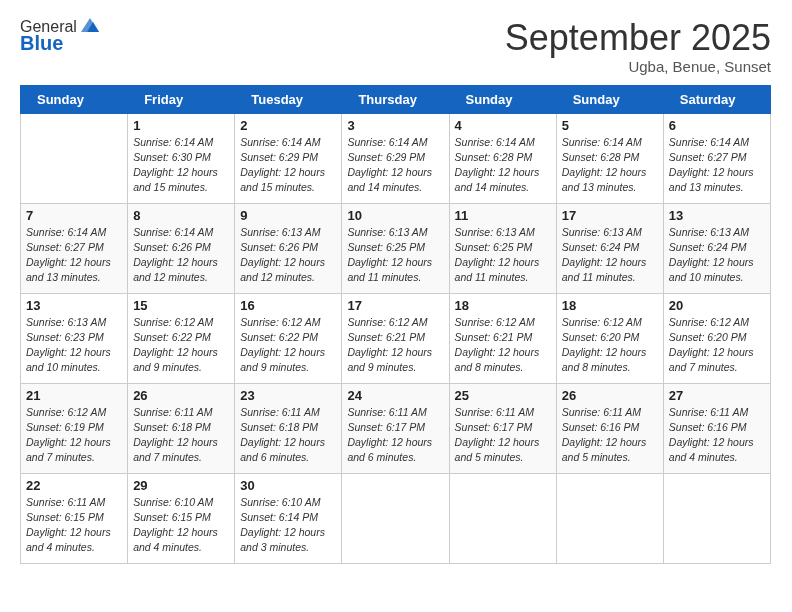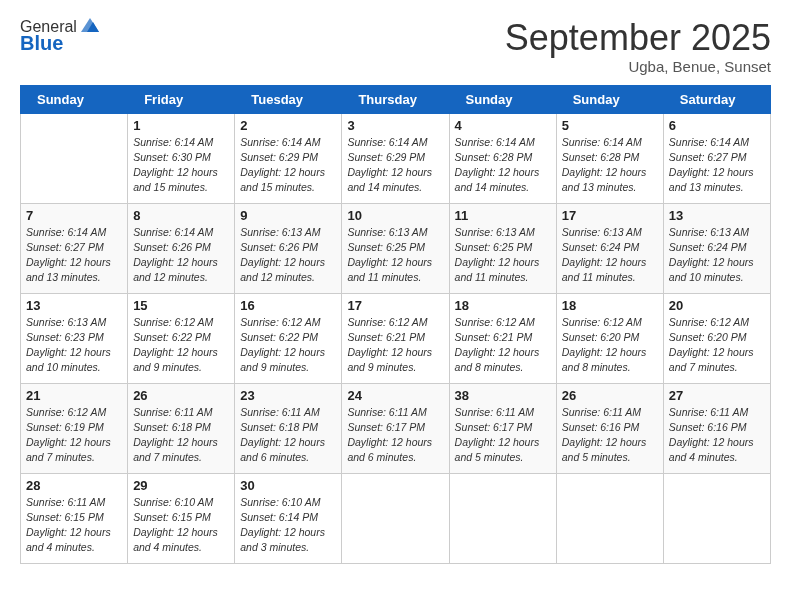--- a/index.html
+++ b/index.html
@@ -275,41 +275,41 @@
 Sunset: 6:18 PM
 Daylight: 12 hours and 6 minutes.</div>
           </td>
           <td>
             <span class="day-num">24</span>
             <div class="day-info" style="white-space: pre-line;">Sunrise: 6:11 AM
 Sunset: 6:17 PM
 Daylight: 12 hours and 6 minutes.</div>
           </td>
           <td>
-            <span class="day-num">38</span>
+            <span class="day-num">25</span>
             <div class="day-info" style="white-space: pre-line;">Sunrise: 6:11 AM
 Sunset: 6:17 PM
 Daylight: 12 hours and 5 minutes.</div>
           </td>
           <td>
             <span class="day-num">26</span>
             <div class="day-info" style="white-space: pre-line;">Sunrise: 6:11 AM
 Sunset: 6:16 PM
 Daylight: 12 hours and 5 minutes.</div>
           </td>
           <td>
             <span class="day-num">27</span>
             <div class="day-info" style="white-space: pre-line;">Sunrise: 6:11 AM
 Sunset: 6:16 PM
 Daylight: 12 hours and 4 minutes.</div>
           </td>
         </tr>
         <tr>
           <td>
-            <span class="day-num">28</span>
+            <span class="day-num">22</span>
             <div class="day-info" style="white-space: pre-line;">Sunrise: 6:11 AM
 Sunset: 6:15 PM
 Daylight: 12 hours and 4 minutes.</div>
           </td>
           <td>
             <span class="day-num">29</span>
             <div class="day-info" style="white-space: pre-line;">Sunrise: 6:10 AM
 Sunset: 6:15 PM
 Daylight: 12 hours and 4 minutes.</div>
           </td>

